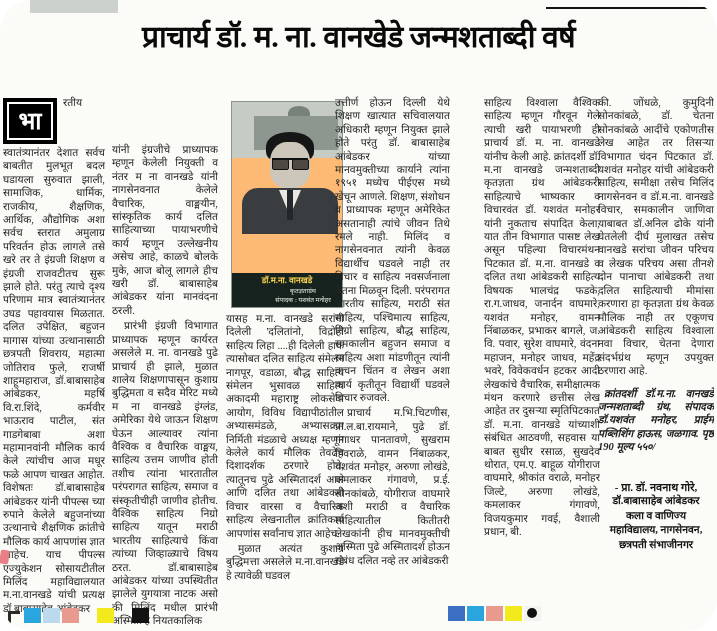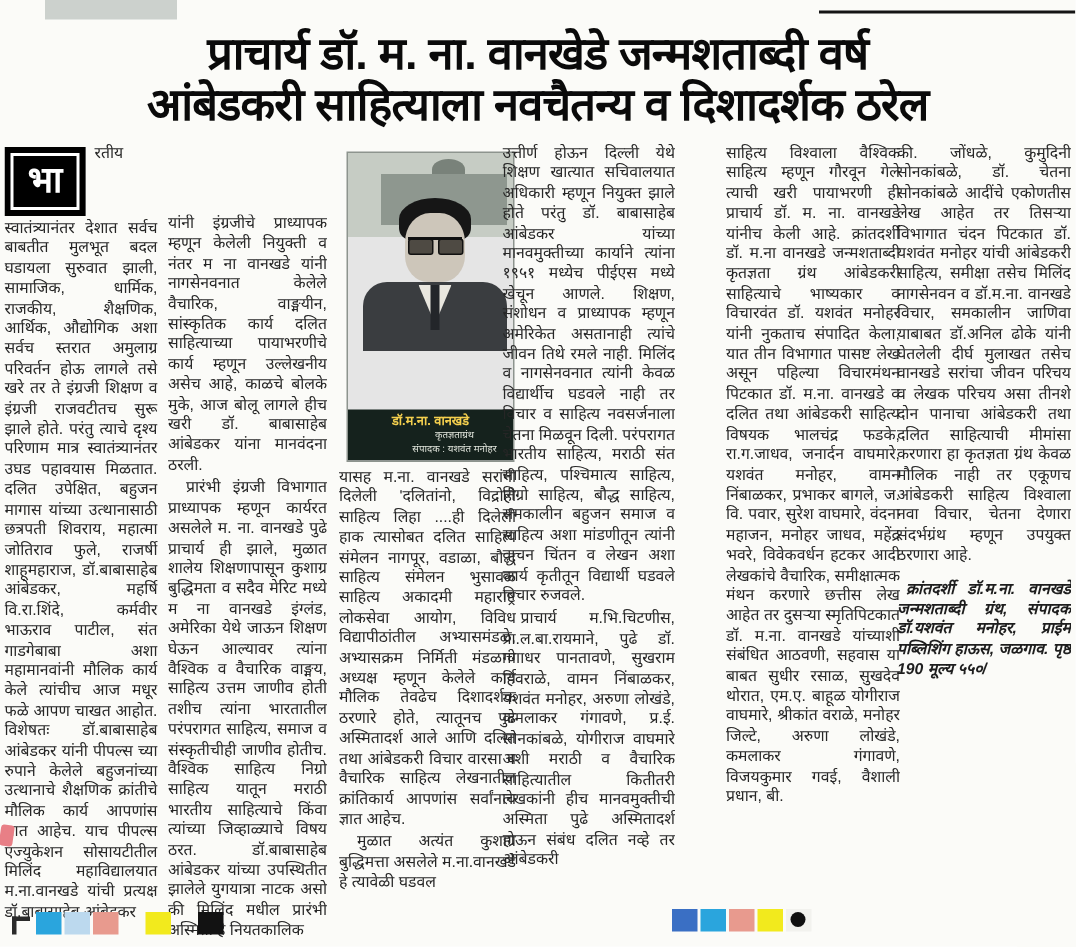--- a/index.html
+++ b/index.html
@@ -1,18 +1,18 @@
 <!DOCTYPE html>
 <html><head>
 <meta charset="utf-8">
 <style>
   html,body{margin:0;padding:0;}
   .page{
     position:relative;width:717px;height:631px;background:#fbfbf8;
-    font-family:Liberation Sans, sans-serif;color:#222;overflow:hidden;
+    font-family:Liberation Serif, serif;color:#222;overflow:hidden;border-radius:32px;
   }
   .corner-box{position:absolute;left:30px;top:0;width:88px;height:13px;background:#ccd1cd;}
   .top-rule{position:absolute;left:546px;top:7px;width:171px;height:2px;background:#151515;}
   .headline{position:absolute;left:8px;right:8px;top:20px;margin:0;text-align:center;
     font-weight:700;color:#0a0a0a;font-size:30px;line-height:1.14;letter-spacing:-0.5px;}
   .hl-line{display:block;}
   .col{position:absolute;top:96px;height:533px;overflow:hidden;
     font-size:10.5px;line-height:13.4px;text-align:justify;color:#262626;}
   .col p{margin:0 0 2px 0;}
   .col p.indent{text-indent:12px;}
@@ -21,21 +21,21 @@
   .col3{left:226px;width:118px;}
   .col4{left:335px;width:115px;}
   .col5{left:484px;width:116px;}
   .col6{left:598px;width:116px;}
   .dropcap{
     float:left;width:54px;height:46px;margin:2px 6px 2px 0;background:#000;color:#fff;
     font-size:24px;font-weight:700;text-align:center;line-height:46px;
     box-shadow:inset 0 0 0 4px #000, inset 0 0 0 6px #fff;
   }
   
-  .photo{position:relative;height:205px;margin:6px 2px 5px 6px;background:#e5e5e5;overflow:hidden;
+  .photo{position:relative;height:205px;margin:6px 2px 5px 6px;background:#fdba74;overflow:hidden;
     box-shadow:0 0 0 1px #8d948e;}
   .photo-sky{position:absolute;top:0;left:0;right:0;height:56px;background:#c6ccc4;}
   .photo-building{position:absolute;top:14px;left:22px;right:4px;height:34px;background:#8e978f;}
   .photo-dome{position:absolute;top:4px;left:56px;width:22px;height:14px;background:#79827a;
     border-radius:50% 50% 0 0;}
   .photo-hair{position:absolute;top:30px;left:34px;width:48px;height:28px;background:#161616;
     border-radius:50% 50% 8px 8px;}
   .photo-face{position:absolute;top:40px;left:38px;width:40px;height:46px;background:#cdc6ba;
     border-radius:42% 42% 38% 38%;}
   .photo-glasses{position:absolute;top:56px;left:40px;width:36px;height:10px;
@@ -74,21 +74,20 @@
 </head>
 <body>
 
 <div class="page">
 
   <div class="corner-box"></div>
   <div class="top-rule"></div>
 
   <h1 class="headline">
     <span class="hl-line">प्राचार्य डॉ. म. ना. वानखेडे जन्मशताब्दी वर्ष</span>
-    <span class="hl-line">आंबेडकरी साहित्याला नवचैतन्य व दिशादर्शक ठरेल</span>
   </h1>
 
   <div class="col col1">
     <span class="dropcap">भा</span>
     <span>रतीय स्वातंत्र्यानंतर देशात सर्वच बाबतीत मुलभूत बदल घडायला सुरुवात झाली, सामाजिक, धार्मिक, राजकीय, शैक्षणिक, आर्थिक, औद्योगिक अशा सर्वच स्तरात अमुलाग्र परिवर्तन होऊ लागले तसे खरे तर ते इंग्रजी शिक्षण व इंग्रजी राजवटीतच सुरू झाले होते. परंतु त्याचे दृश्य परिणाम मात्र स्वातंत्र्यानंतर उघड पहावयास मिळतात. दलित उपेक्षित, बहुजन मागास यांच्या उत्थानासाठी छत्रपती शिवराय, महात्मा जोतिराव फुले, राजर्षी शाहूमहाराज, डॉ.बाबासाहेब आंबेडकर, महर्षि वि.रा.शिंदे, कर्मवीर भाऊराव पाटील, संत गाडगेबाबा अशा महामानवांनी मौलिक कार्य केले त्यांचीच आज मधूर फळे आपण चाखत आहोत. विशेषतः डॉ.बाबासाहेब आंबेडकर यांनी पीपल्स च्या रुपाने केलेले बहुजनांच्या उत्थानाचे शैक्षणिक क्रांतीचे मौलिक कार्य आपणांस ज्ञात आहेच. याच पीपल्स एज्युकेशन सोसायटीतील मिलिंद महाविद्यालयात म.ना.वानखडे यांची प्रत्यक्ष डॉ.बाबासाहेब आंबेडकर</span>
   </div>
 
   <div class="col col2">
     <p>यांनी इंग्रजीचे प्राध्यापक म्हणून केलेली नियुक्ती व नंतर म ना वानखडे यांनी नागसेनवनात केलेले वैचारिक, वाङ्मयीन, सांस्कृतिक कार्य दलित साहित्याच्या पायाभरणीचे कार्य म्हणून उल्लेखनीय असेच आहे, काळचे बोलके मुके, आज बोलू लागले हीच खरी डॉ. बाबासाहेब आंबेडकर यांना मानवंदना ठरली.</p>
     <p class="indent">प्रारंभी इंग्रजी विभागात प्राध्यापक म्हणून कार्यरत असलेले म. ना. वानखडे पुढे प्राचार्य ही झाले, मुळात शालेय शिक्षणापासून कुशाग्र बुद्धिमता व सदैव मेरिट मध्ये म ना वानखडे इंग्लंड, अमेरिका येथे जाऊन शिक्षण घेऊन आल्यावर त्यांना वैश्विक व वैचारिक वाङ्मय, साहित्य उत्तम जाणीव होती तशीच त्यांना भारतातील परंपरागत साहित्य, समाज व संस्कृतीचीही जाणीव होतीच. वैश्विक साहित्य निग्रो साहित्य यातून मराठी भारतीय साहित्याचे किंवा त्यांच्या जिव्हाळ्याचे विषय ठरत. डॉ.बाबासाहेब आंबेडकर यांच्या उपस्थितीत झालेले युगयात्रा नाटक असो की मिलिंद मधील प्रारंभी अस्मिता हे नियतकालिक</p>
@@ -122,20 +121,27 @@
     <p class="indent">प्राचार्य म.भि.चिटणीस, प्रा.ल.बा.रायमाने, पुढे डॉ. गंगाधर पानतावणे, सुखराम हिवराळे, वामन निंबाळकर, यशवंत मनोहर, अरुणा लोखंडे, कमलाकर गंगावणे, प्र.ई. सोनकांबळे, योगीराज वाघमारे अशी मराठी व वैचारिक साहित्यातील कितीतरी लेखकांनी हीच मानवमुक्तीची अस्मिता पुढे अस्मितादर्श होऊन संबंध दलित नव्हे तर आंबेडकरी</p>
   </div>
 
   <div class="col col5">
     <p>साहित्य विश्वाला वैश्विक साहित्य म्हणून गौरवून गेले त्याची खरी पायाभरणी ही प्राचार्य डॉ. म. ना. वानखडे यांनीच केली आहे. क्रांतदर्शी डॉ. म.ना वानखडे जन्मशताब्दी कृतज्ञता ग्रंथ आंबेडकरी साहित्याचे भाष्यकार व विचारवंत डॉ. यशवंत मनोहर यांनी नुकताच संपादित केला, यात तीन विभागात पासष्ट लेख असून पहिल्या विचारमंथन पिटकात डॉ. म.ना. वानखडे व दलित तथा आंबेडकरी साहित्य विषयक भालचंद्र फडके, रा.ग.जाधव, जनार्दन वाघमारे, यशवंत मनोहर, वामन निंबाळकर, प्रभाकर बागले, ज. वि. पवार, सुरेश वाघमारे, वंदना महाजन, मनोहर जाधव, महेंद्र भवरे, विवेकवर्धन हटकर आदी लेखकांचे वैचारिक, समीक्षात्मक मंथन करणारे छत्तीस लेख आहेत तर दुसऱ्या स्मृतिपिटकात डॉ. म.ना. वानखडे यांच्याशी संबंधित आठवणी, सहवास या बाबत सुधीर रसाळ, सुखदेव थोरात, एम.ए. बाहूळ योगीराज वाघमारे, श्रीकांत वराळे, मनोहर जिल्टे, अरुणा लोखंडे, कमलाकर गंगावणे, विजयकुमार गवई, वैशाली प्रधान, बी.</p>
   </div>
 
   <div class="col col6">
     <p>की. जोंधळे, कुमुदिनी सोनकांबळे, डॉ. चेतना सोनकांबळे आदींचे एकोणतीस लेख आहेत तर तिसऱ्या विभागात चंदन पिटकात डॉ. यशवंत मनोहर यांची आंबेडकरी साहित्य, समीक्षा तसेच मिलिंद नागसेनवन व डॉ.म.ना. वानखडे विचार, समकालीन जाणिवा याबाबत डॉ.अनिल ढोके यांनी घेतलेली दीर्घ मुलाखत तसेच वानखडे सरांचा जीवन परिचय व लेखक परिचय असा तीनशे दोन पानाचा आंबेडकरी तथा दलित साहित्याची मीमांसा करणारा हा कृतज्ञता ग्रंथ केवळ मौलिक नाही तर एकूणच आंबेडकरी साहित्य विश्वाला नवा विचार, चेतना देणारा संदर्भग्रंथ म्हणून उपयुक्त ठरणारा आहे.</p>
     <p class="bookref">क्रांतदर्शी डॉ.म.ना. वानखडे जन्मशताब्दी ग्रंथ, संपादक डॉ.यशवंत मनोहर, प्राईम पब्लिशिंग हाऊस, जळगाव. पृष्ठ 190 मूल्य ५५०/</p>
+    <div class="byline">
+      <div class="lead">- प्रा. डॉ. नवनाथ गोरे,</div>
+      <div>डॉ.बाबासाहेब आंबेडकर</div>
+      <div>कला व वाणिज्य</div>
+      <div>महाविद्यालय, नागसेनवन,</div>
+      <div>छत्रपती संभाजीनगर</div>
+    </div>
   </div>
 
   <div class="marks-left">
     <div class="corner-glyph"></div>
     <div class="mark" style="background: rgb(42, 165, 221);"></div>
     <div class="mark" style="background: rgb(188, 217, 238);"></div>
     <div class="mark" style="background: rgb(232, 154, 142);"></div>
     <div class="mark-gap"></div>
     <div class="mark" style="background: rgb(242, 234, 29);"></div>
     <div class="mark-gap"></div>

